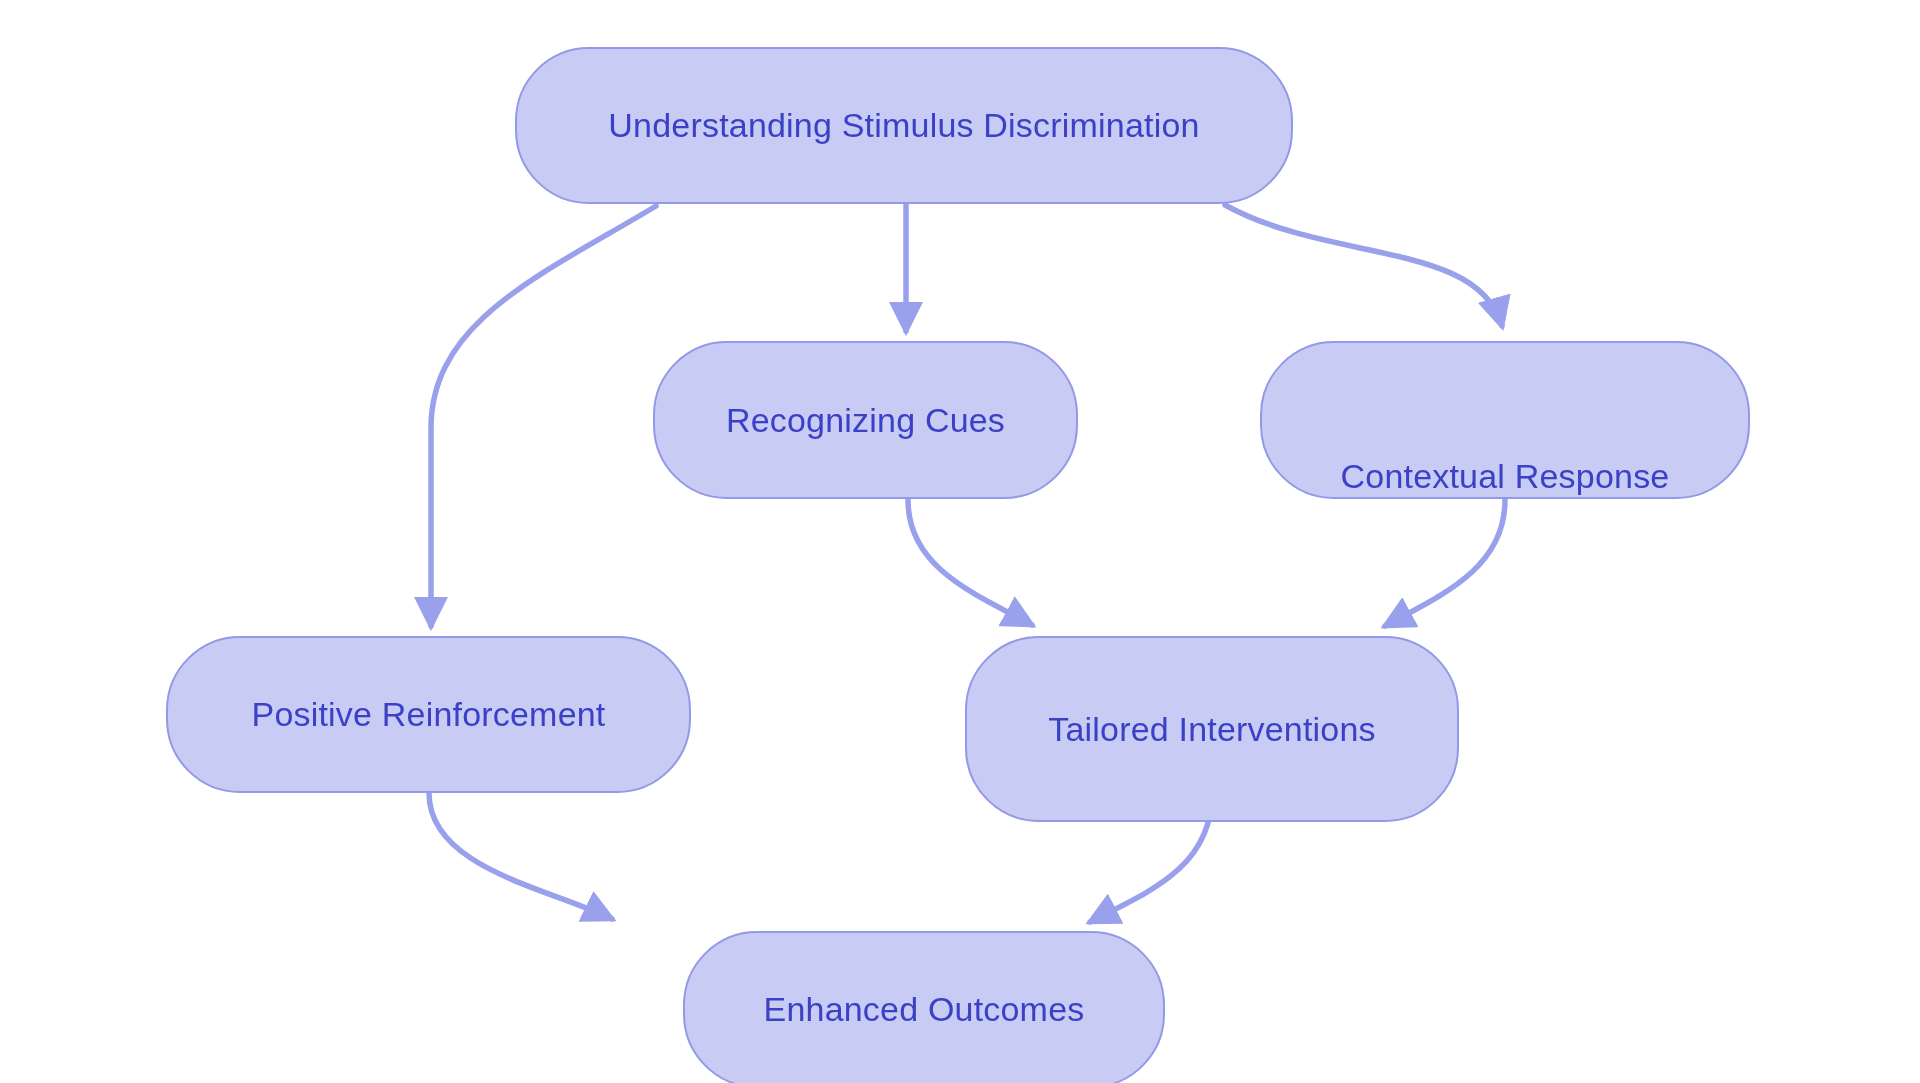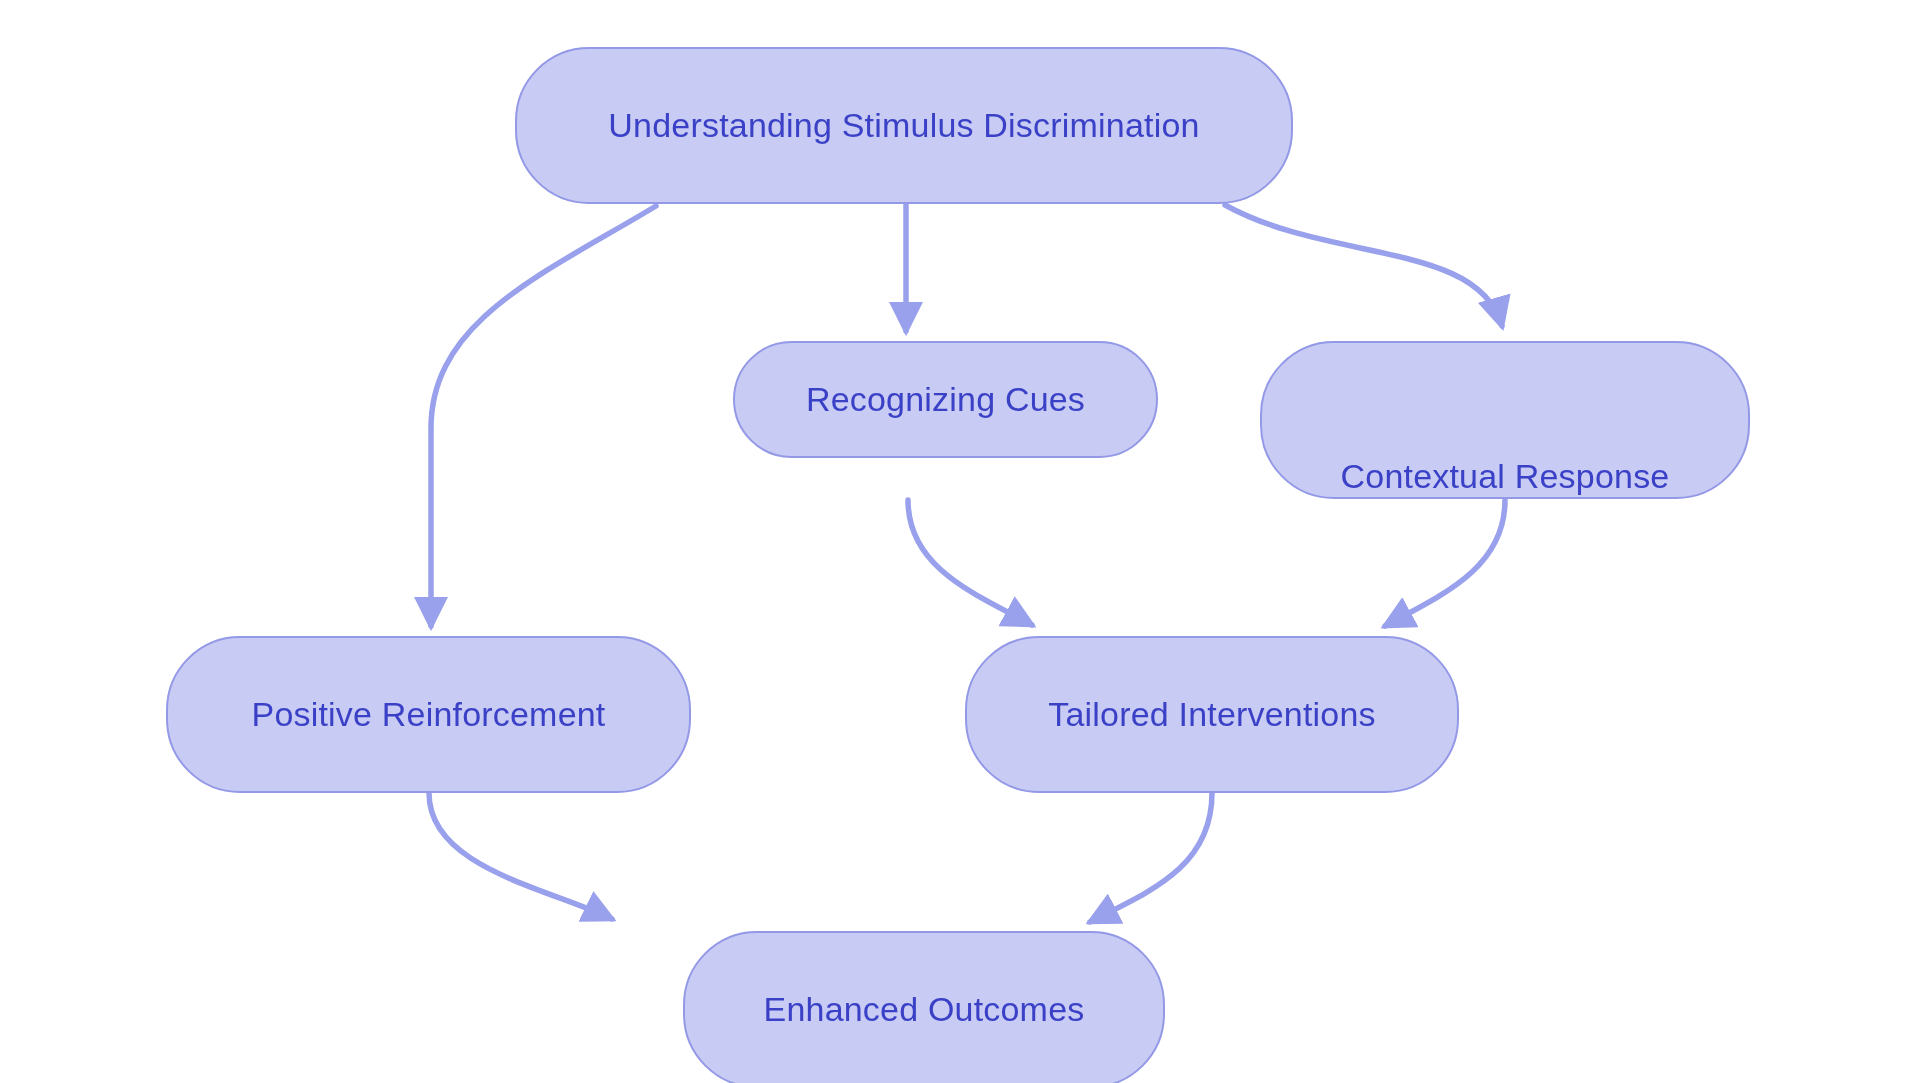--- a/index.html
+++ b/index.html
@@ -68,29 +68,29 @@
         <path d="M 908,472 C 908,540 975,566 1032,597" class="edge" marker-end="url(#arrowhead)"></path>
         <path d="M 1505,472 C 1505,540 1442,567 1385,598" class="edge" marker-end="url(#arrowhead)"></path>
         <path d="M 429,765 C 429,840 548,860 612,891" class="edge" marker-end="url(#arrowhead)"></path>
         <path d="M 1212,765 C 1212,840 1148,864 1090,894" class="edge" marker-end="url(#arrowhead)"></path>
       </g>
   </svg>
   <div id="nodes-layer">
       <div class="node" style="left: 515px; top: 19px; width: 778px; height: 157px;">
         <span class="node-label">Understanding Stimulus Discrimination</span>
       </div>
-      <div class="node" style="left: 733px; top: 313px; width: 425px; height: 117px;">
+      <div class="node" style="left: 653px; top: 313px; width: 425px; height: 158px;">
         <span class="node-label">Recognizing Cues</span>
       </div>
       <div class="node" style="left: 1260px; top: 313px; width: 490px; height: 158px; align-items: flex-end;">
         <span class="node-label">Contextual Response</span>
       </div>
       <div class="node" style="left: 166px; top: 608px; width: 525px; height: 157px;">
         <span class="node-label">Positive Reinforcement</span>
       </div>
-      <div class="node" style="left: 965px; top: 608px; width: 494px; height: 157px;">
+      <div class="node" style="left: 965px; top: 608px; width: 494px; height: 186px;">
         <span class="node-label">Tailored Interventions</span>
       </div>
       <div class="node" style="left: 683px; top: 903px; width: 482px; height: 157px;">
         <span class="node-label">Enhanced Outcomes</span>
       </div>
     </div>
 </div>
 
 </body></html>

